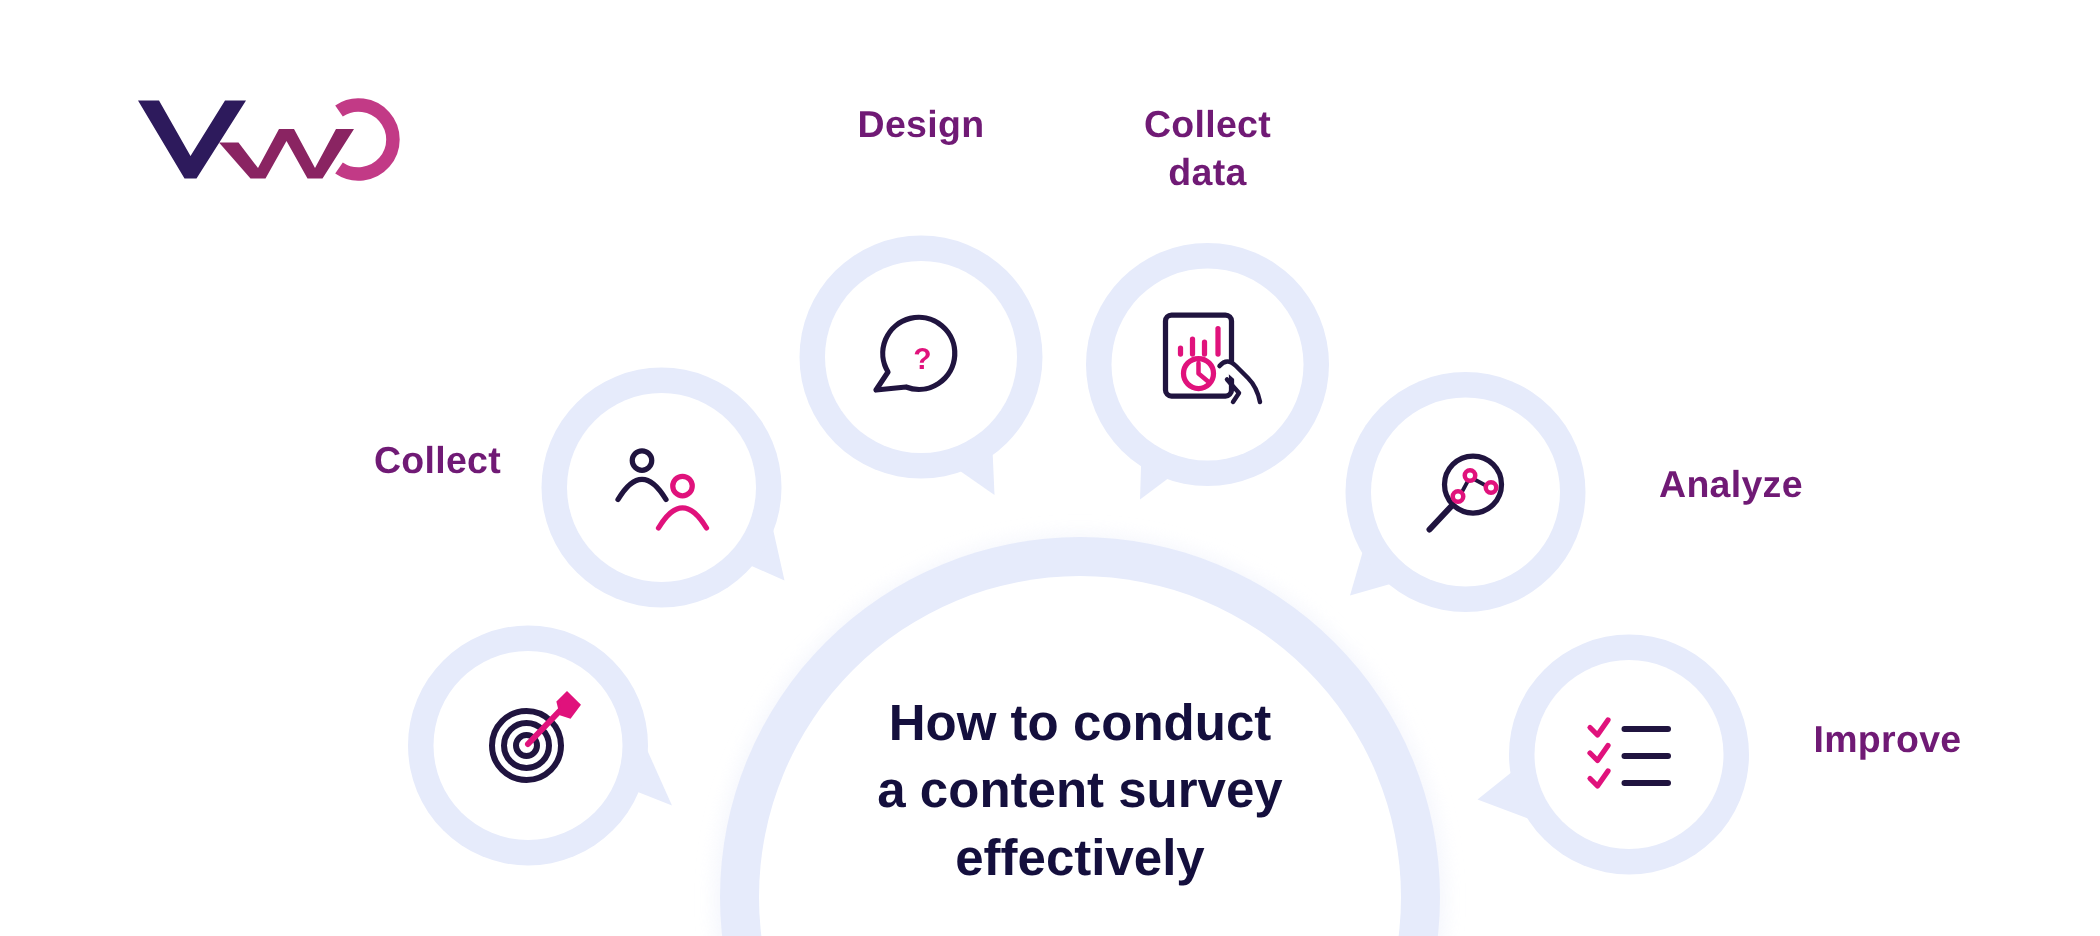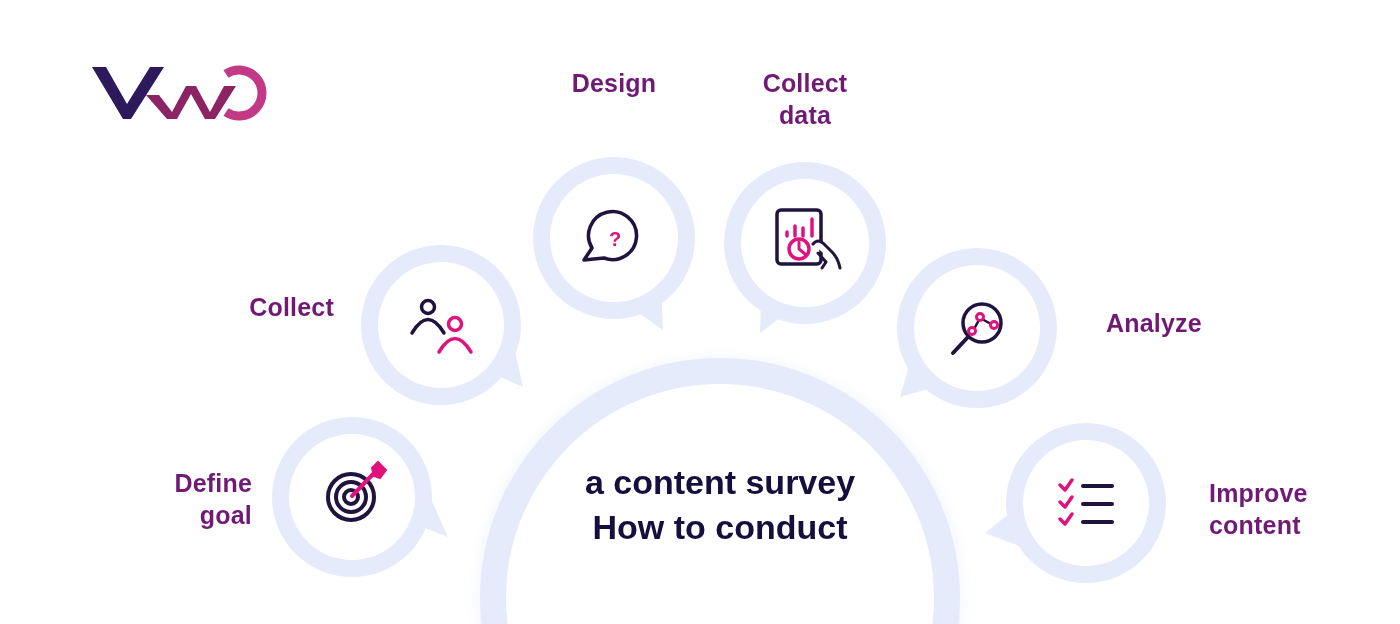--- a/index.html
+++ b/index.html
@@ -139,45 +139,41 @@
     <g fill="none" stroke-linecap="round" stroke-linejoin="round">
       <path d="M1060,485 L1065,490 L1072,480" stroke="#e0127c" stroke-width="3.5"></path>
       <path d="M1060,502 L1065,507 L1072,497" stroke="#e0127c" stroke-width="3.5"></path>
       <path d="M1060,519 L1065,524 L1072,514" stroke="#e0127c" stroke-width="3.5"></path>
       <line x1="1083" y1="486" x2="1112" y2="486" stroke="#20143f" stroke-width="4"></line>
       <line x1="1083" y1="504" x2="1112" y2="504" stroke="#20143f" stroke-width="4"></line>
       <line x1="1083" y1="522" x2="1112" y2="522" stroke="#20143f" stroke-width="4"></line>
     </g>
   </svg>
 
-  <div class="label right" style="left:150px; top:467px; width:102px;">
-    <span>Define</span>
-    <span>goal</span>
-  </div>
 
   <div class="label right" style="left:180px; top:291px; width:154px;">
     <span>Collect</span>
   </div>
 
   <div class="label center" style="left:534px; top:67px; width:160px;">
     <span>Design</span>
   </div>
 
   <div class="label center" style="left:735px; top:67px; width:140px;">
     <span>Collect</span>
     <span>data</span>
   </div>
 
   <div class="label left" style="left:1106px; top:307px; width:160px;">
     <span>Analyze</span>
   </div>
 
   <div class="label left" style="left:1180px; top:477px; width:160px;margin-left:29px;">
     <span>Improve</span>
-    <span>content</span>
   </div>
 
   <div class="title">
+    <span>How to conduct</span>
     <span>a content survey</span>
-    <span>How to conduct</span>
+    <span>effectively</span>
   </div>
 
 </div>
 
 </body></html>

